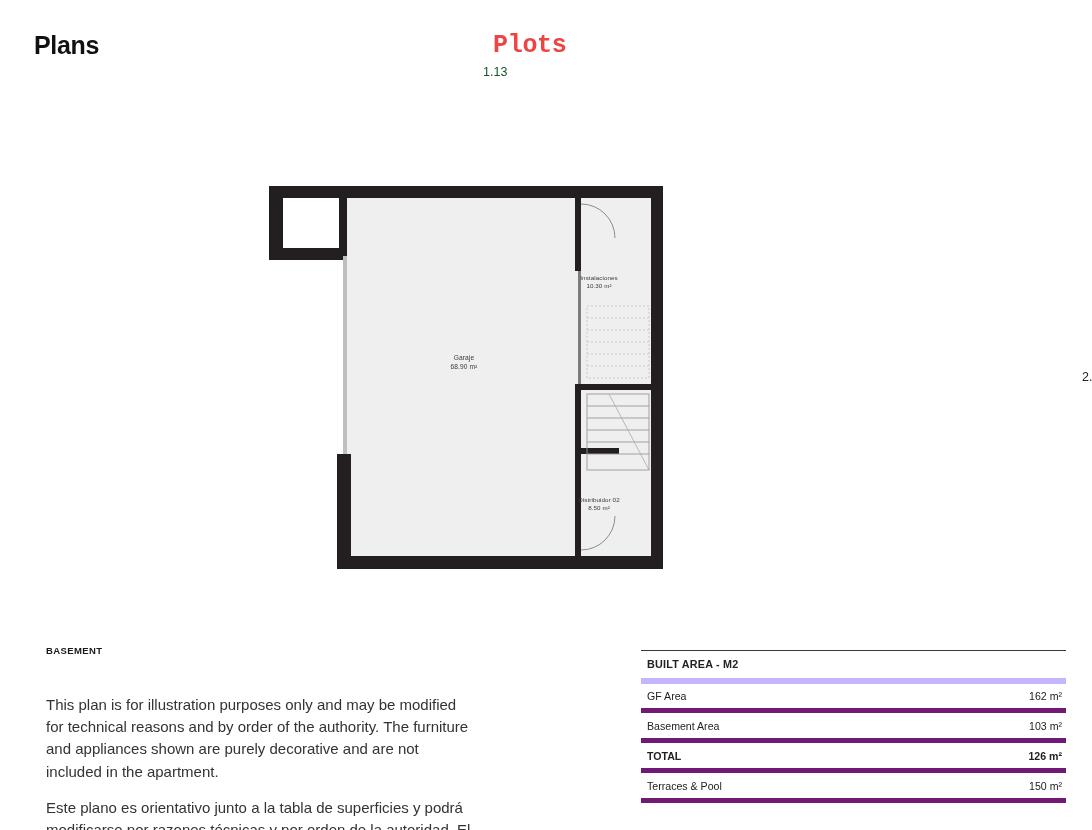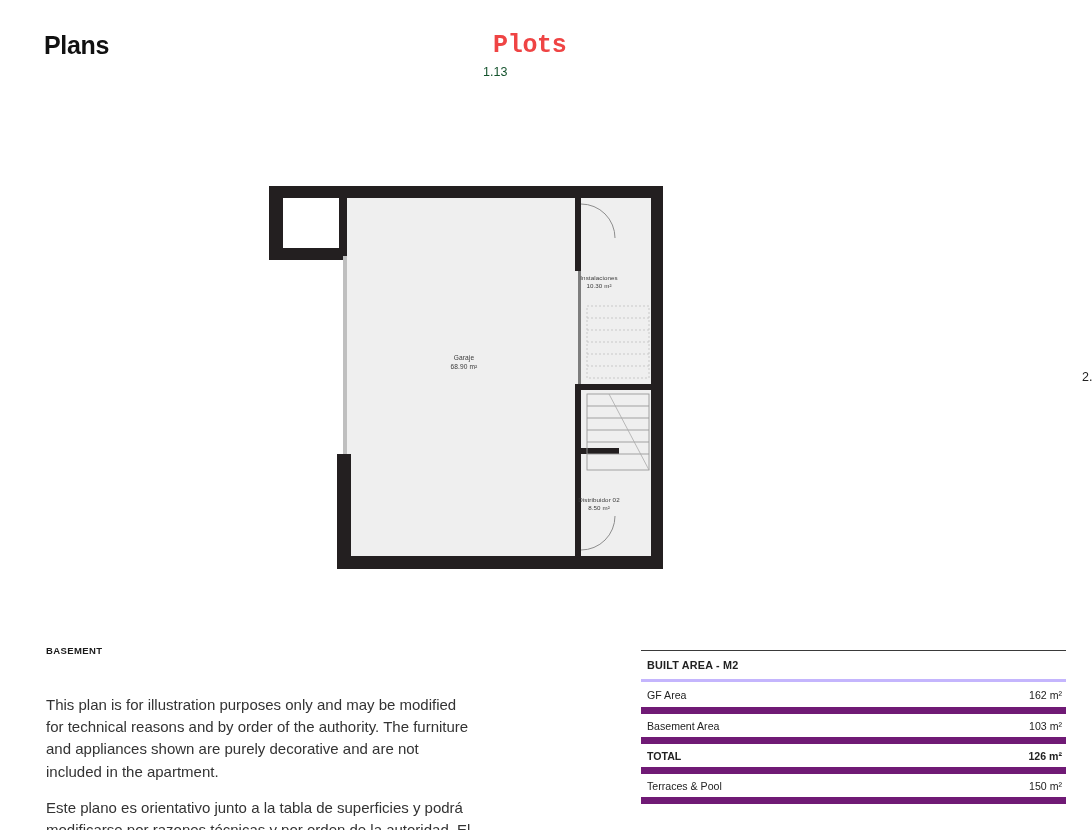--- a/index.html
+++ b/index.html
@@ -17,21 +17,21 @@
   }
 
   .page {
     position: absolute;
     inset: 0;
   }
 
   
   .h-plans {
     position: absolute;
-    left: 44px;
+    left: 34px;
     top: 31px;
     font-size: 25px;
     font-weight: bold;
     letter-spacing: -0.3px;
     color: #111;
   }
   .h-plots {
     position: absolute;
     left: 493px;
     top: 31px;
@@ -120,34 +120,34 @@
   .area-table {
     position: absolute;
     left: 641px;
     top: 650px;
     width: 425px;
     border-collapse: collapse;
     font-size: 10.6px;
   }
   .area-table tr { height: 30px; }
   .area-table td {
-    border-bottom: 7px solid #701a75;
+    border-bottom: 5px solid #701a75;
     padding: 0 4px 0 6px;
     vertical-align: middle;
     color: #222;
   }
   .area-table td.val {
     text-align: right;
     padding-right: 4px;
     white-space: nowrap;
   }
   .area-table tr.head td {
     font-weight: bold;
     border-top: 1px solid #3a3a3a;
-    border-bottom: 3px solid #c4b5fd;
+    border-bottom: 6px solid #c4b5fd;
     font-size: 10.8px;
     letter-spacing: 0.2px;
   }
   .area-table tr.total td {
     font-weight: bold;
     border-top: 1px solid #9a9a9a;
   }
 </style>
 </head>
 <body>

